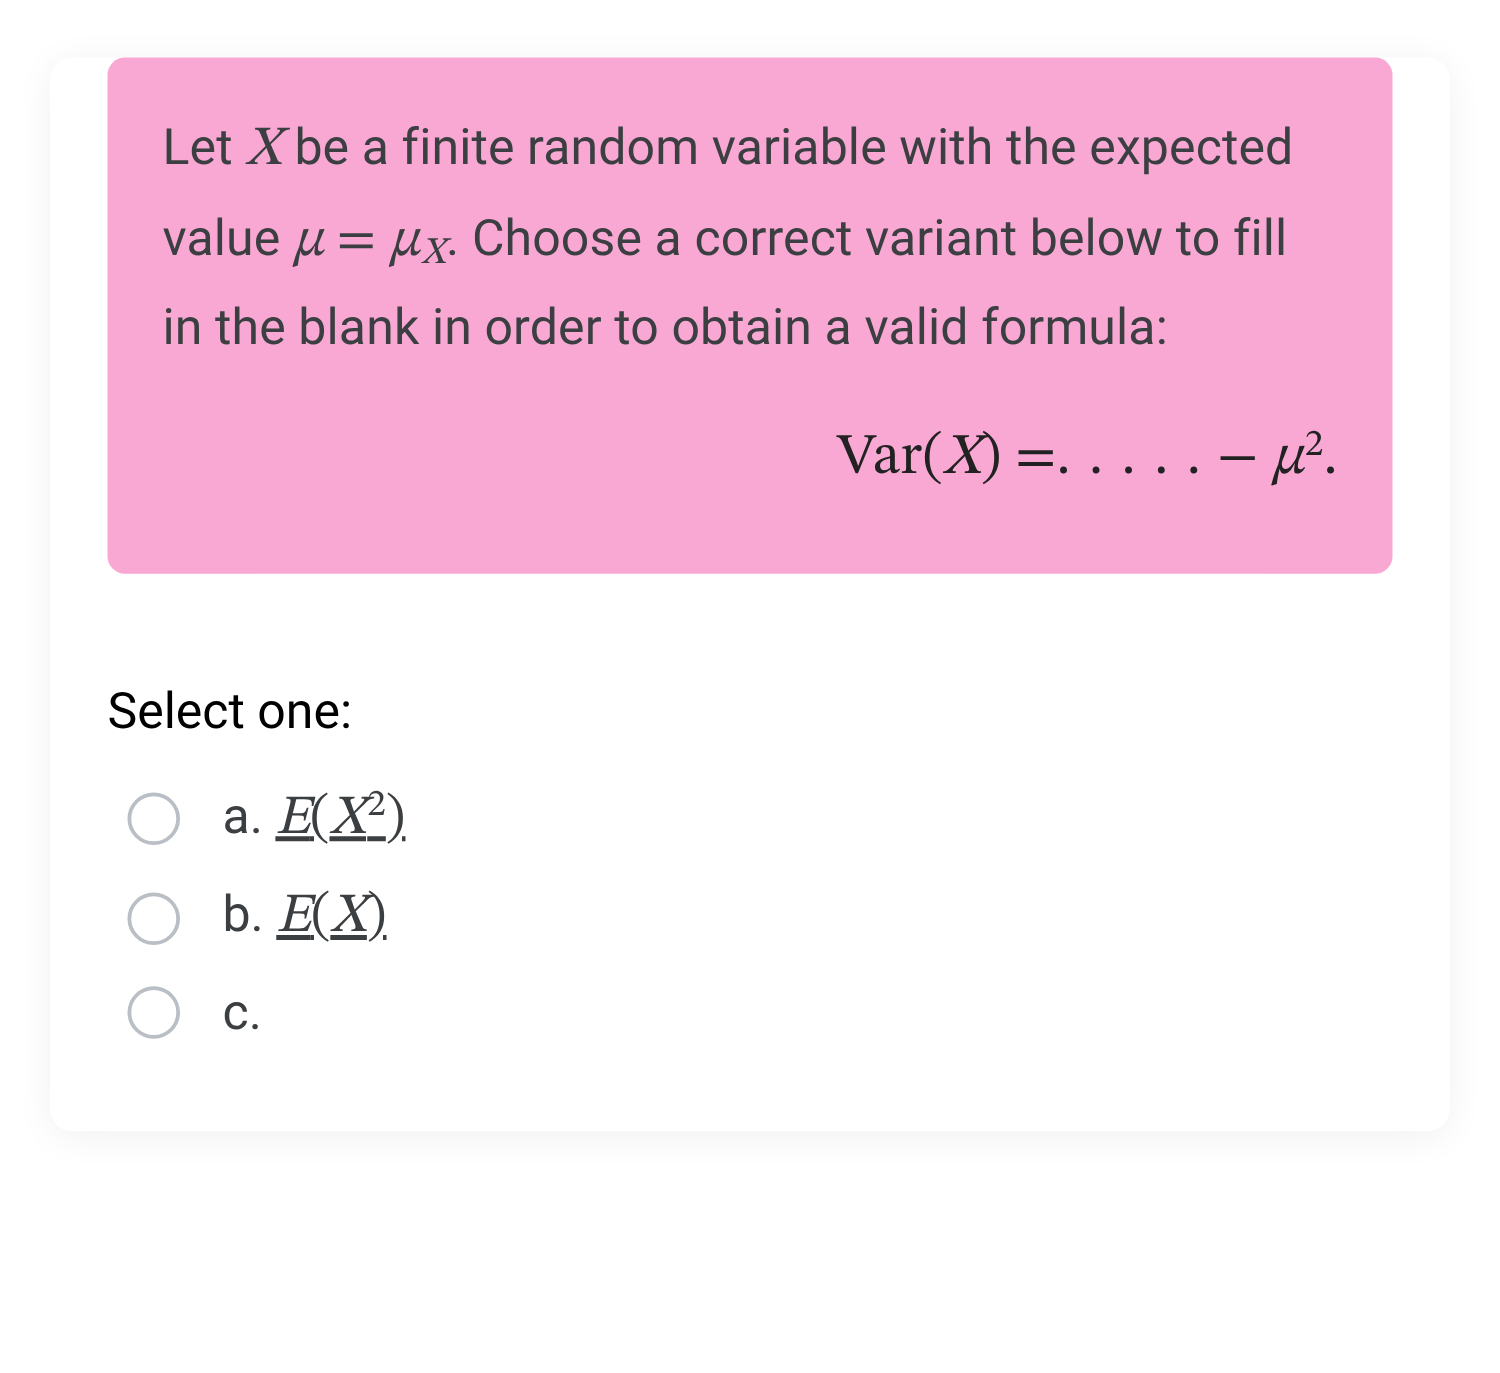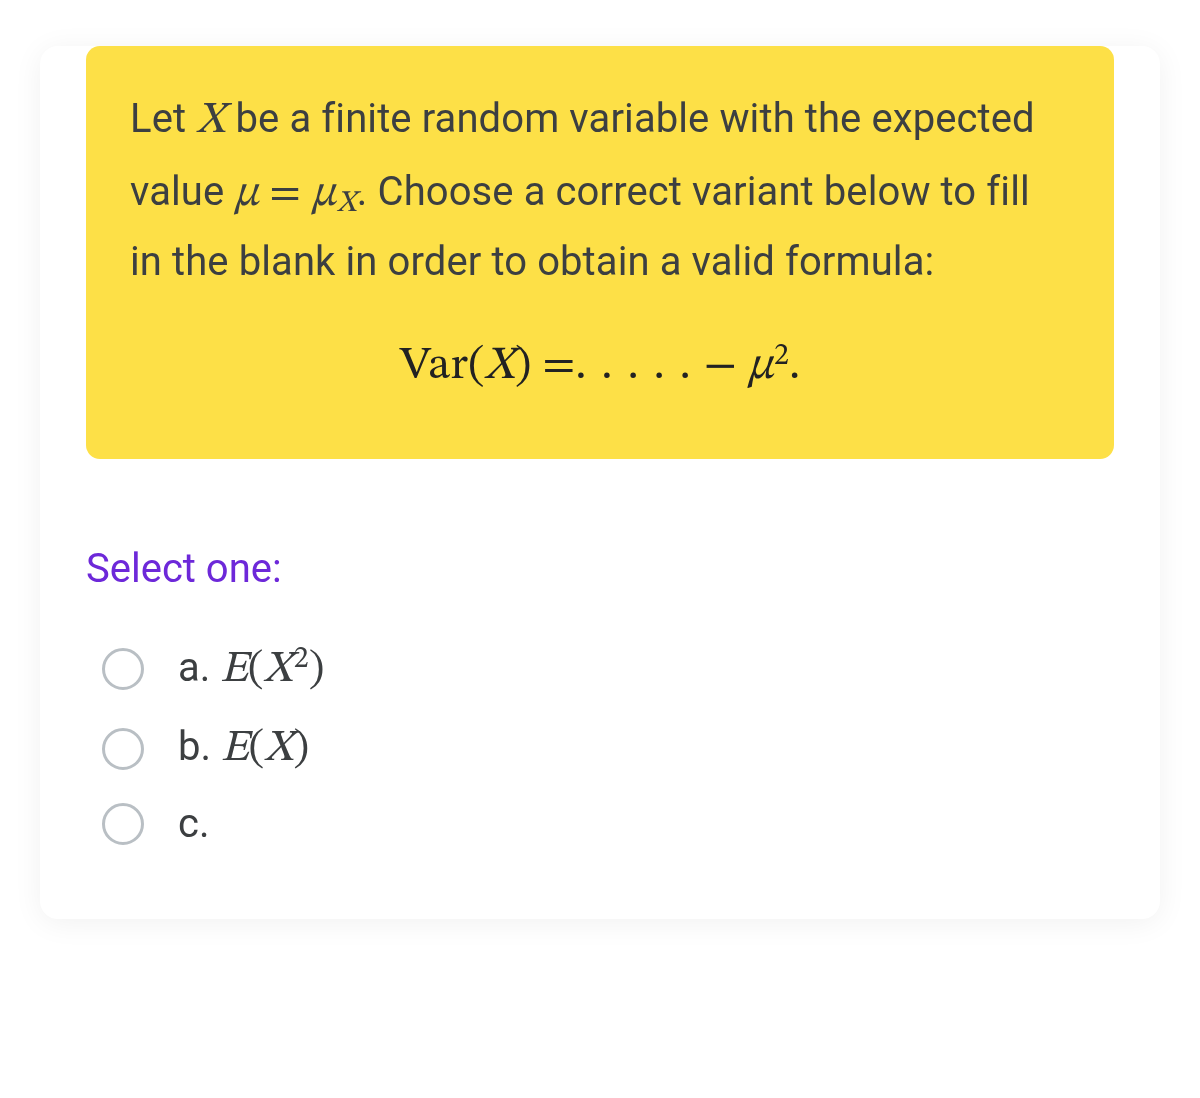--- a/index.html
+++ b/index.html
@@ -14,21 +14,21 @@
   .card {
     box-sizing: border-box;
     width: 1120px;
     margin: 40px;
     background: #ffffff;
     border-radius: 18px;
     box-shadow: 0 4px 30px rgba(0,0,0,0.06);
     padding: 0 0 60px 0;
   }
   .question-box {
-    background: #fde047;
+    background: #f9a8d4;
     border-radius: 14px;
     margin: 46px 46px 0 46px;
     padding: 38px 44px 64px 44px;
   }
   .qtext {
     font-size: 40px;
     line-height: 1.65;
     color: #3c3f41;
     letter-spacing: 0.1px;
   }
@@ -49,34 +49,34 @@
     vertical-align: -6px;
     margin-left: 1px;
   }
   .sup {
     font-family: "STIX Two Math", "Cambria Math", "Times New Roman", serif;
     font-size: 30px;
     vertical-align: 14px;
     margin-left: 1px;
   }
   .formula {
-    text-align: center;
+    text-align: right;
     margin-top: 42px;
     font-family: "STIX Two Math", "Cambria Math", "Times New Roman", serif;
     font-size: 46px;
     color: #222;
     white-space: nowrap;
   }
   .select-block {
     margin: 86px 46px 0 46px;
   }
   .select-title {
     font-size: 40px;
-    color: #6d28d9;
-    margin-bottom: 36px;
+    color: #000000;
+    margin-bottom: 22px;
   }
   .options {
     list-style: none;
     padding: 0;
     margin: 0;
   }
   .option {
     display: flex;
     align-items: center;
     gap: 34px;
@@ -97,20 +97,21 @@
     display: flex;
     align-items: baseline;
     gap: 10px;
   }
   .option-label .letter {
     font-family: -apple-system, BlinkMacSystemFont, "Segoe UI", Roboto, Arial, sans-serif;
   }
   .option-label .math {
     font-family: "STIX Two Math", "Cambria Math", "Times New Roman", serif;
     font-size: 44px;
+    text-decoration: underline;
   }
 </style>
 </head>
 <body>
 
 <div class="card">
   <div class="question-box">
     <div class="qtext">
       <span>Let </span><span class="math-it">X</span><span> be a finite random variable with the expected value </span><span class="math-it">μ</span><span class="math-rm"> = </span><span class="math-it">μ</span><span class="sub">X</span><span>. Choose a correct variant below to fill in the blank in order to obtain a valid formula:</span>
     </div>

